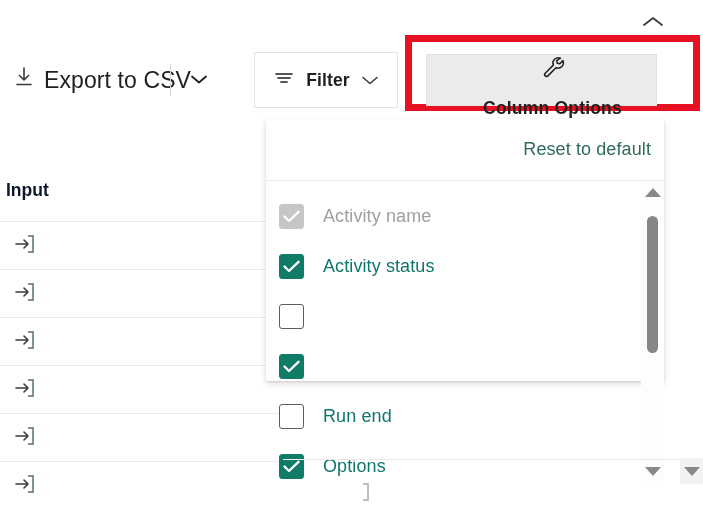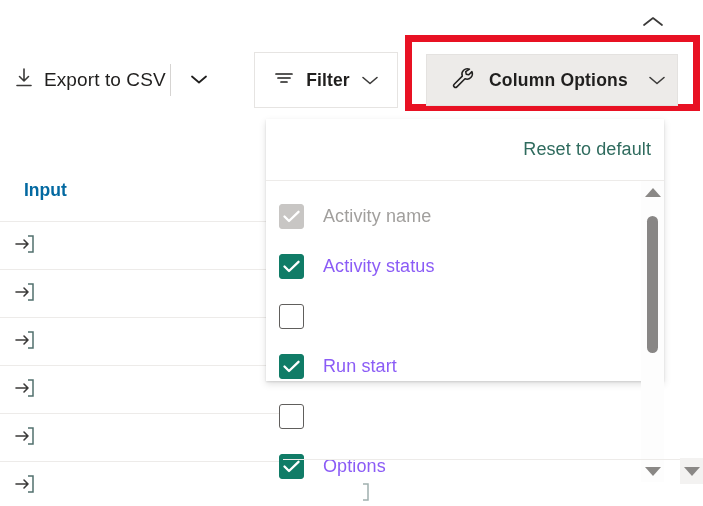--- a/index.html
+++ b/index.html
@@ -17,21 +17,21 @@
     width: 32px; height: 24px;
     display: flex; align-items: center; justify-content: center;
     color: #3b3a39;
   }
 
   .cmd-item {
     position: absolute;
     display: flex; align-items: center;
     height: 44px;
     color: #201f1e;
-    font-size: 19px;
+    font-size: 23px;
     text-align: center;
   }
   .export-btn { left: 8px; top: 58px; padding: 0 6px; }
   .export-label { margin-left: 10px; letter-spacing: .1px; }
   .vdivider {
     position: absolute; left: 170px; top: 64px;
     width: 1px; height: 32px; background: #d6d4d2;
   }
   .export-caret {
     position: absolute; left: 182px; top: 60px;
@@ -52,36 +52,36 @@
 
   
   .red-box {
     position: absolute; left: 405px; top: 35px;
     width: 295px; height: 76px;
     border: 7px solid #e81123;
     background: #ffffff;
   }
   .colopts-btn {
     position: absolute; left: 426px; top: 54px;
-    width: 252px; height: 52px;
+    width: 231px; height: 52px;
     background: #edebe9;
     border: 1px solid #e4e2e0;
     display: flex; align-items: center;
     padding-left: 22px; gap: 14px;
-    font-size: 17.5px; color: #201f1e;
+    font-size: 17.5px; color: #201f1e; flex-direction: column;
   }
   .colopts-label { font-weight: 600; letter-spacing: .2px; }
   .colopts-caret { margin-left: 6px; display: flex; align-items: center; }
 
   
   .table { position: absolute; left: 0; top: 160px; width: 283px; }
   .table-head {
     height: 62px; display: flex; align-items: center;
-    padding-left: 24px;
-    font-size: 17.5px; font-weight: 700; color: #0369a1;
+    padding-left: 6px;
+    font-size: 17.5px; font-weight: 700; color: #0f172a;
     border-bottom: 1px solid #edebe9;
   }
   .table-row {
     height: 48px; display: flex; align-items: center;
     padding-left: 14px;
     border-bottom: 1px solid #edebe9;
   }
   .table-row .in-icon { color: #3f5b59; }
 
   
@@ -115,21 +115,21 @@
   }
   .cbx {
     width: 25px; height: 25px; border-radius: 3px;
     display: flex; align-items: center; justify-content: center;
     flex: none;
   }
   .cbx.unchecked { background: #ffffff; border: 1.6px solid #605e5c; }
   .cbx.checked { background: #107c67; border: 1.6px solid #107c67; }
   .cbx.disabled { background: #c8c6c4; border: 1.6px solid #c8c6c4; }
   .cbx svg { display: block; }
-  .opt-label { font-size: 18px; color: #8b5cf6; letter-spacing: .1px; }
+  .opt-label { font-size: 18px; color: #0f766e; letter-spacing: .1px; }
   .opt-row.is-disabled .opt-label { color: #a19f9d; }
 
   
   .sbar {
     position: absolute; right: 0; top: 62px;
     width: 23px; height: 301px;
     background: #fdfdfd;
     display: flex; flex-direction: column; align-items: center;
   }
   .sbar-arrow {
@@ -298,25 +298,25 @@
       <div class="opt-row">
         <span class="cbx unchecked"></span>
       </div>
 
       <div class="opt-row">
         <span class="cbx checked">
           <svg width="17" height="13" viewBox="0 0 17 13">
               <path d="M1.5 6.5 L6 11 L15.5 1.8" fill="none" stroke="#ffffff" stroke-width="2.3" stroke-linecap="round" stroke-linejoin="round"></path>
             </svg>
         </span>
-        <span class="opt-label">Run start</span>
       </div>
 
       <div class="opt-row">
         <span class="cbx unchecked"></span>
+        <span class="opt-label">Run end</span>
       </div>
 
       <div class="opt-row">
         <span class="cbx checked">
           <svg width="17" height="13" viewBox="0 0 17 13">
               <path d="M1.5 6.5 L6 11 L15.5 1.8" fill="none" stroke="#ffffff" stroke-width="2.3" stroke-linecap="round" stroke-linejoin="round"></path>
             </svg>
         </span>
         <span class="opt-label">Options</span>
       </div>

